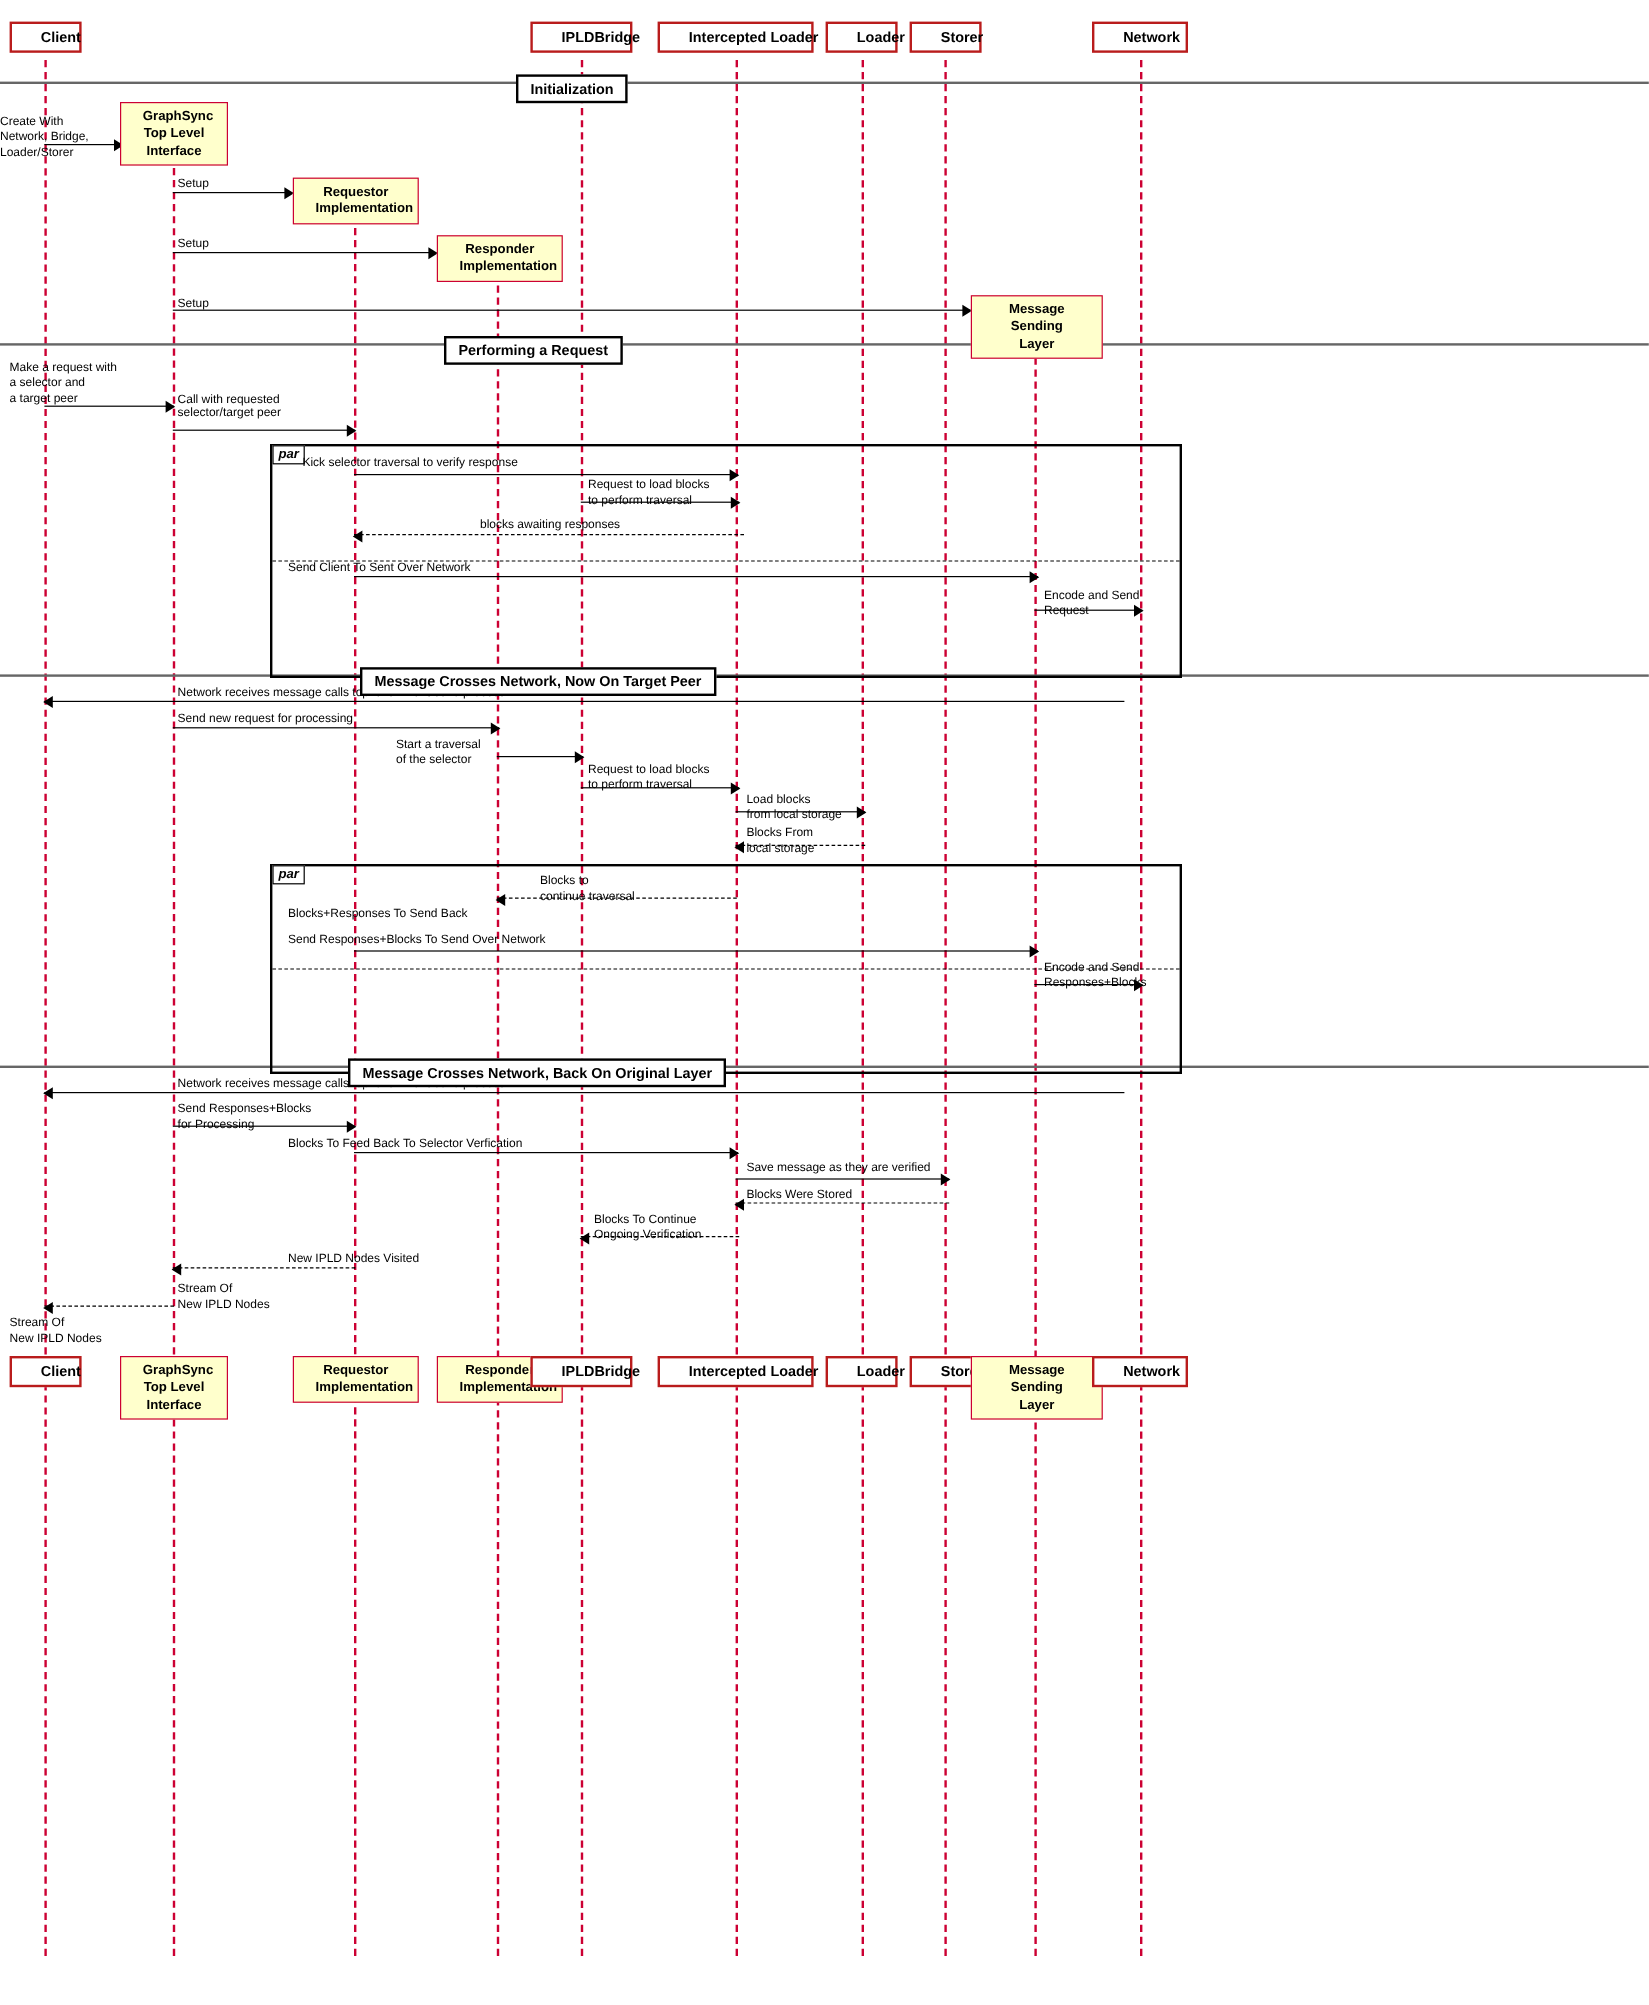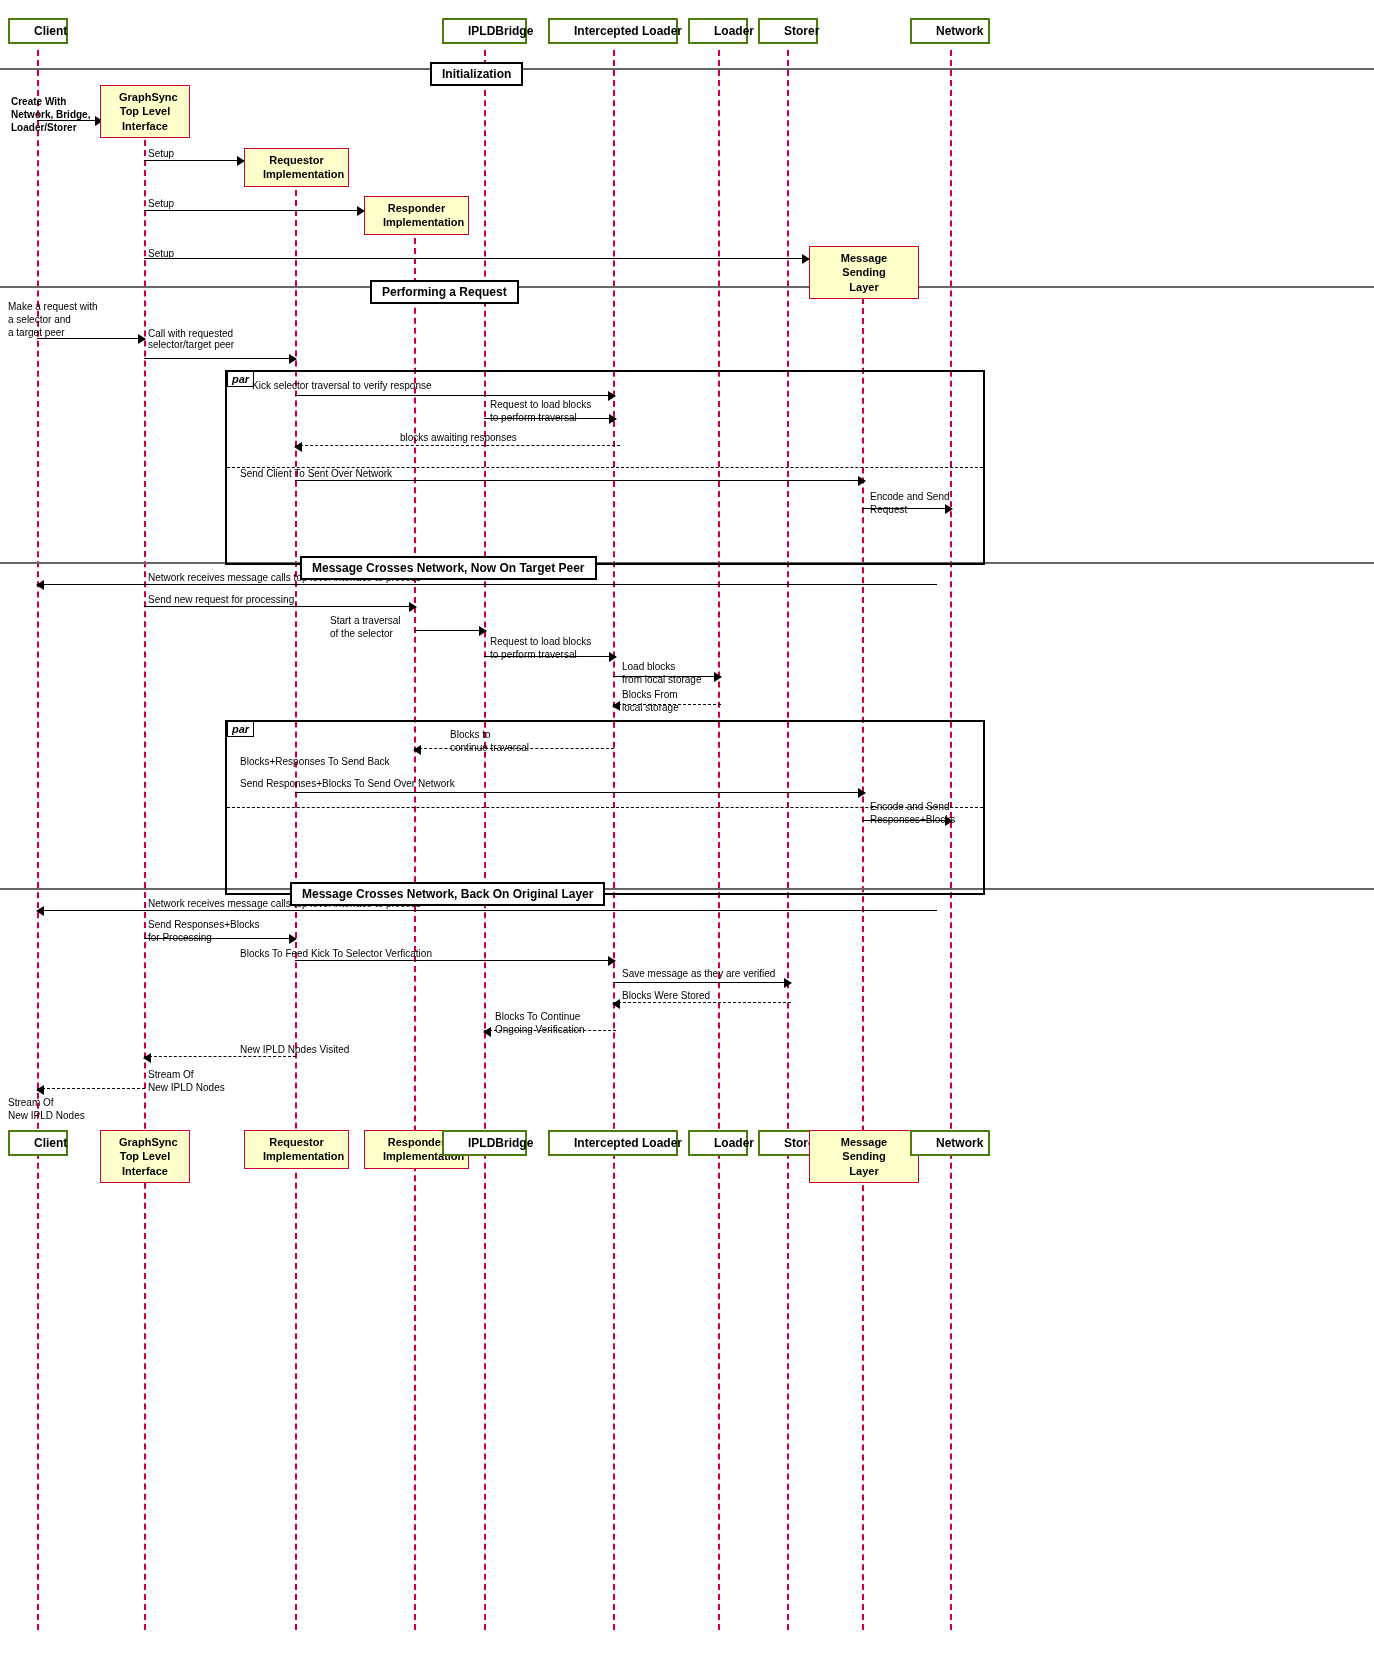--- a/index.html
+++ b/index.html
@@ -16,21 +16,21 @@
 
     .diagram-container {
       position: relative;
       width: 1374px;
       min-height: 1671px;
     }
 
     
     .actor-box {
       position: absolute;
-      border: 2px solid #4d7c0f;
+      border: 2px solid #b91c1c;
       background: #fff;
       padding: 4px 24px;
       text-align: center;
       font-weight: bold;
       font-size: 12px;
       white-space: nowrap;
       z-index: 10;
     }
 
     
@@ -142,21 +142,21 @@
 
   <div class="section-line" style="top:68px; background:#666; height:2px;"></div>
   <div class="section-label" style="left:430px; top:62px;">
     <span>Initialization</span>
   </div>
 
   <div class="note-box" style="left:100px; top:85px; width:90px; line-height:1.3;">
     <span>GraphSync<br>Top Level<br>Interface</span>
   </div>
 
-  <div class="text-label" style="left:11px; top:95px; width:90px; line-height:1.3;font-weight:bold;">
+  <div class="text-label" style="left:0; top:95px; width:90px; line-height:1.3;">
     Create With<br>Network, Bridge,<br>Loader/Storer
   </div>
 
   <div style="position:absolute; left:37px; top:120px; width:65px; height:1px; background:#000; z-index:8;">
     <div style="position:absolute; right:-1px; top:-4px; width:0; height:0; border-top:5px solid transparent; border-bottom:5px solid transparent; border-left:8px solid #000;"></div>
   </div>
 
   <div class="lifeline" style="left:144px; top:140px; height:1490px;"></div>
 
   <div class="text-label" style="left:148px; top:148px;">Setup</div>
@@ -346,21 +346,21 @@
   </div>
 
   <div class="text-label" style="left:148px; top:918px; width:120px; line-height:1.3;">
     Send Responses+Blocks<br>for Processing
   </div>
   <div style="position:absolute; left:144px; top:938px; width:152px; height:1px; background:#000; z-index:8;">
     <div style="position:absolute; right:-1px; top:-4px; width:0; height:0; border-top:5px solid transparent; border-bottom:5px solid transparent; border-left:8px solid #000;"></div>
   </div>
 
   <div class="text-label" style="left:240px; top:948px; white-space:nowrap;">
-    Blocks To Feed Kick To Selector Verfication
+    Blocks To Feed Back To Selector Verfication
   </div>
   <div style="position:absolute; left:295px; top:960px; width:320px; height:1px; background:#000; z-index:8;">
     <div style="position:absolute; right:-1px; top:-4px; width:0; height:0; border-top:5px solid transparent; border-bottom:5px solid transparent; border-left:8px solid #000;"></div>
   </div>
 
   <div class="text-label" style="left:622px; top:968px; white-space:nowrap;">
     Save message as they are verified
   </div>
   <div style="position:absolute; left:613px; top:982px; width:178px; height:1px; background:#000; z-index:8;">
     <div style="position:absolute; right:-1px; top:-4px; width:0; height:0; border-top:5px solid transparent; border-bottom:5px solid transparent; border-left:8px solid #000;"></div>

